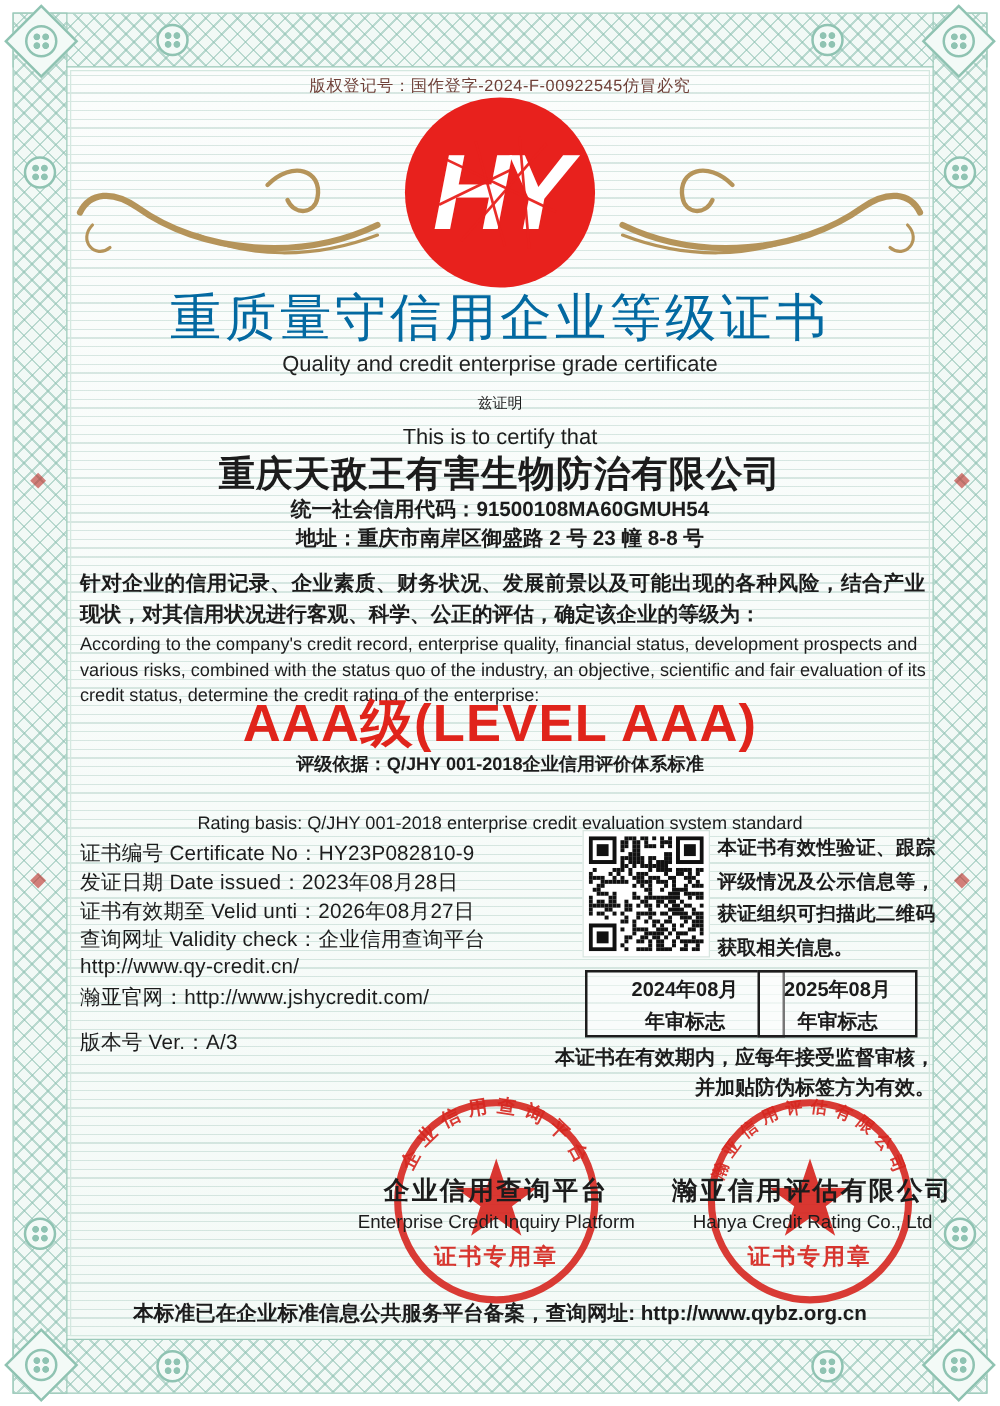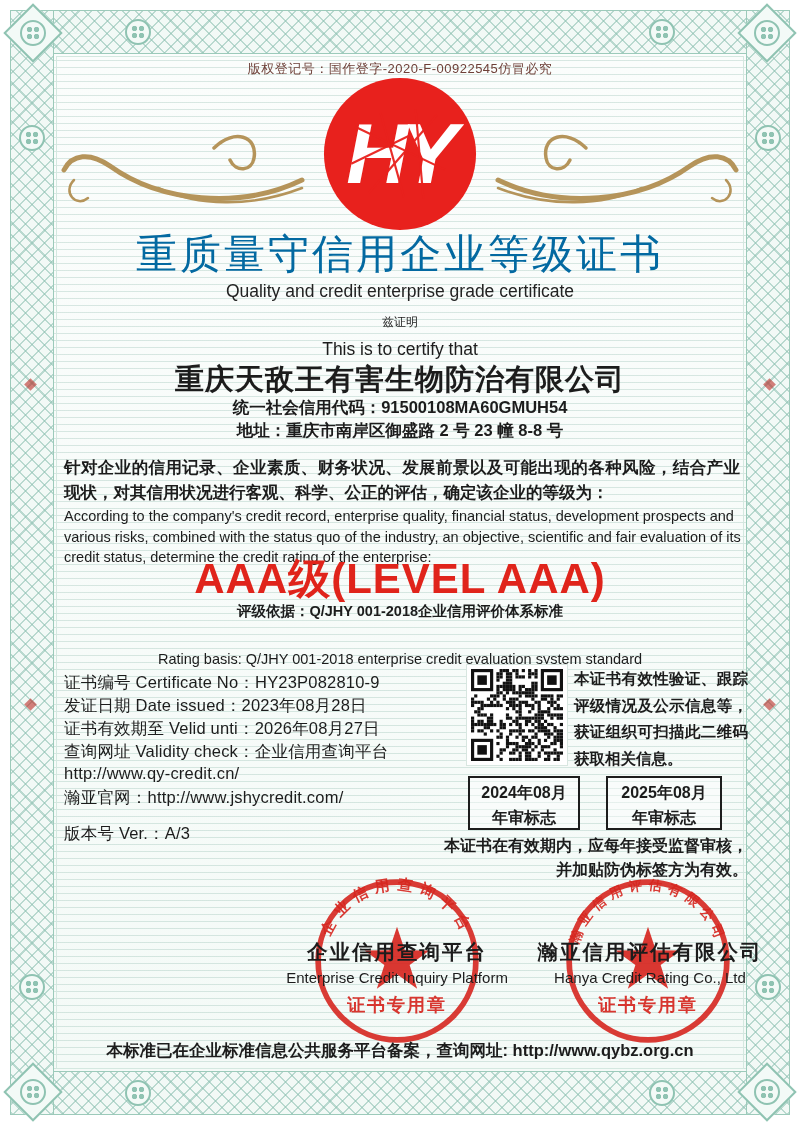--- a/index.html
+++ b/index.html
@@ -107,21 +107,21 @@
   <div class="btn-circle btn-abs" style="left:19px;top:125px;"></div>
   <div class="btn-circle btn-abs" style="right:19px;top:125px;"></div>
   <div class="btn-circle btn-abs" style="left:19px;bottom:125px;"></div>
   <div class="btn-circle btn-abs" style="right:19px;bottom:125px;"></div>
 
   <div class="red-dot" style="right:26px;top:380px;"></div>
   <div class="red-dot" style="right:26px;top:700px;"></div>
   <div class="red-dot" style="left:26px;top:380px;"></div>
   <div class="red-dot" style="left:26px;top:700px;"></div>
 
-  <div class="abs ctr copyright">版权登记号：国作登字-2020-F-00922545仿冒必究</div>
+  <div class="abs ctr copyright">版权登记号：国作登字-2024-F-00922545仿冒必究</div>
 
   <svg class="abs" style="left:490px;top:118px;" width="252" height="106" viewBox="0 0 252 106">
     <g fill="none" stroke="#b5945a" stroke-linecap="round">
       <path d="M8 62 C70 92, 150 84, 200 48 C220 34, 238 36, 246 52" stroke-width="5"></path>
       <path d="M8 70 C60 90, 112 88, 152 70" stroke-width="2.5"></path>
       <path d="M96 30 C76 10, 52 18, 56 40 C58 53, 74 55, 80 42" stroke-width="3.5"></path>
       <path d="M236 62 C248 74, 234 90, 222 80" stroke-width="2.5"></path>
     </g>
   </svg>
   <svg class="abs" style="left:58px;top:118px;transform:scaleX(-1);" width="252" height="106" viewBox="0 0 252 106">
@@ -511,25 +511,25 @@
         <rect x="22" y="0" width="7" height="7" fill="#111"></rect>
         <rect x="23" y="1" width="5" height="5" fill="#fff"></rect>
         <rect x="24" y="2" width="3" height="3" fill="#111"></rect>
         <rect x="0" y="22" width="7" height="7" fill="#111"></rect>
         <rect x="1" y="23" width="5" height="5" fill="#fff"></rect>
         <rect x="2" y="24" width="3" height="3" fill="#111"></rect>
       </svg>
   </div>
   <div class="abs qr-note">本证书有效性验证、跟踪评级情况及公示信息等，获证组织可扫描此二维码获取相关信息。</div>
 
-  <div class="abs year-box" style="left:468px;width:112px;">
+  <div class="abs year-box" style="left:468px;width:160px;">
     <div>2024年08月</div>
     <div>年审标志</div>
   </div>
-  <div class="abs year-box" style="left:606px;width:116px;">
+  <div class="abs year-box" style="left:606px;width:128px;">
     <div>2025年08月</div>
     <div>年审标志</div>
   </div>
   <div class="abs audit2">并加贴防伪标签方为有效。</div>
   <div class="abs audit1">本证书在有效期内，应每年接受监督审核，</div>
 
   <svg class="seal-svg" style="left:302px;" viewBox="0 0 200 200">
     <defs>
         <path id="arc0" d="M 25 100 A 75 75 0 0 1 175 100" fill="none"></path>
       </defs>

